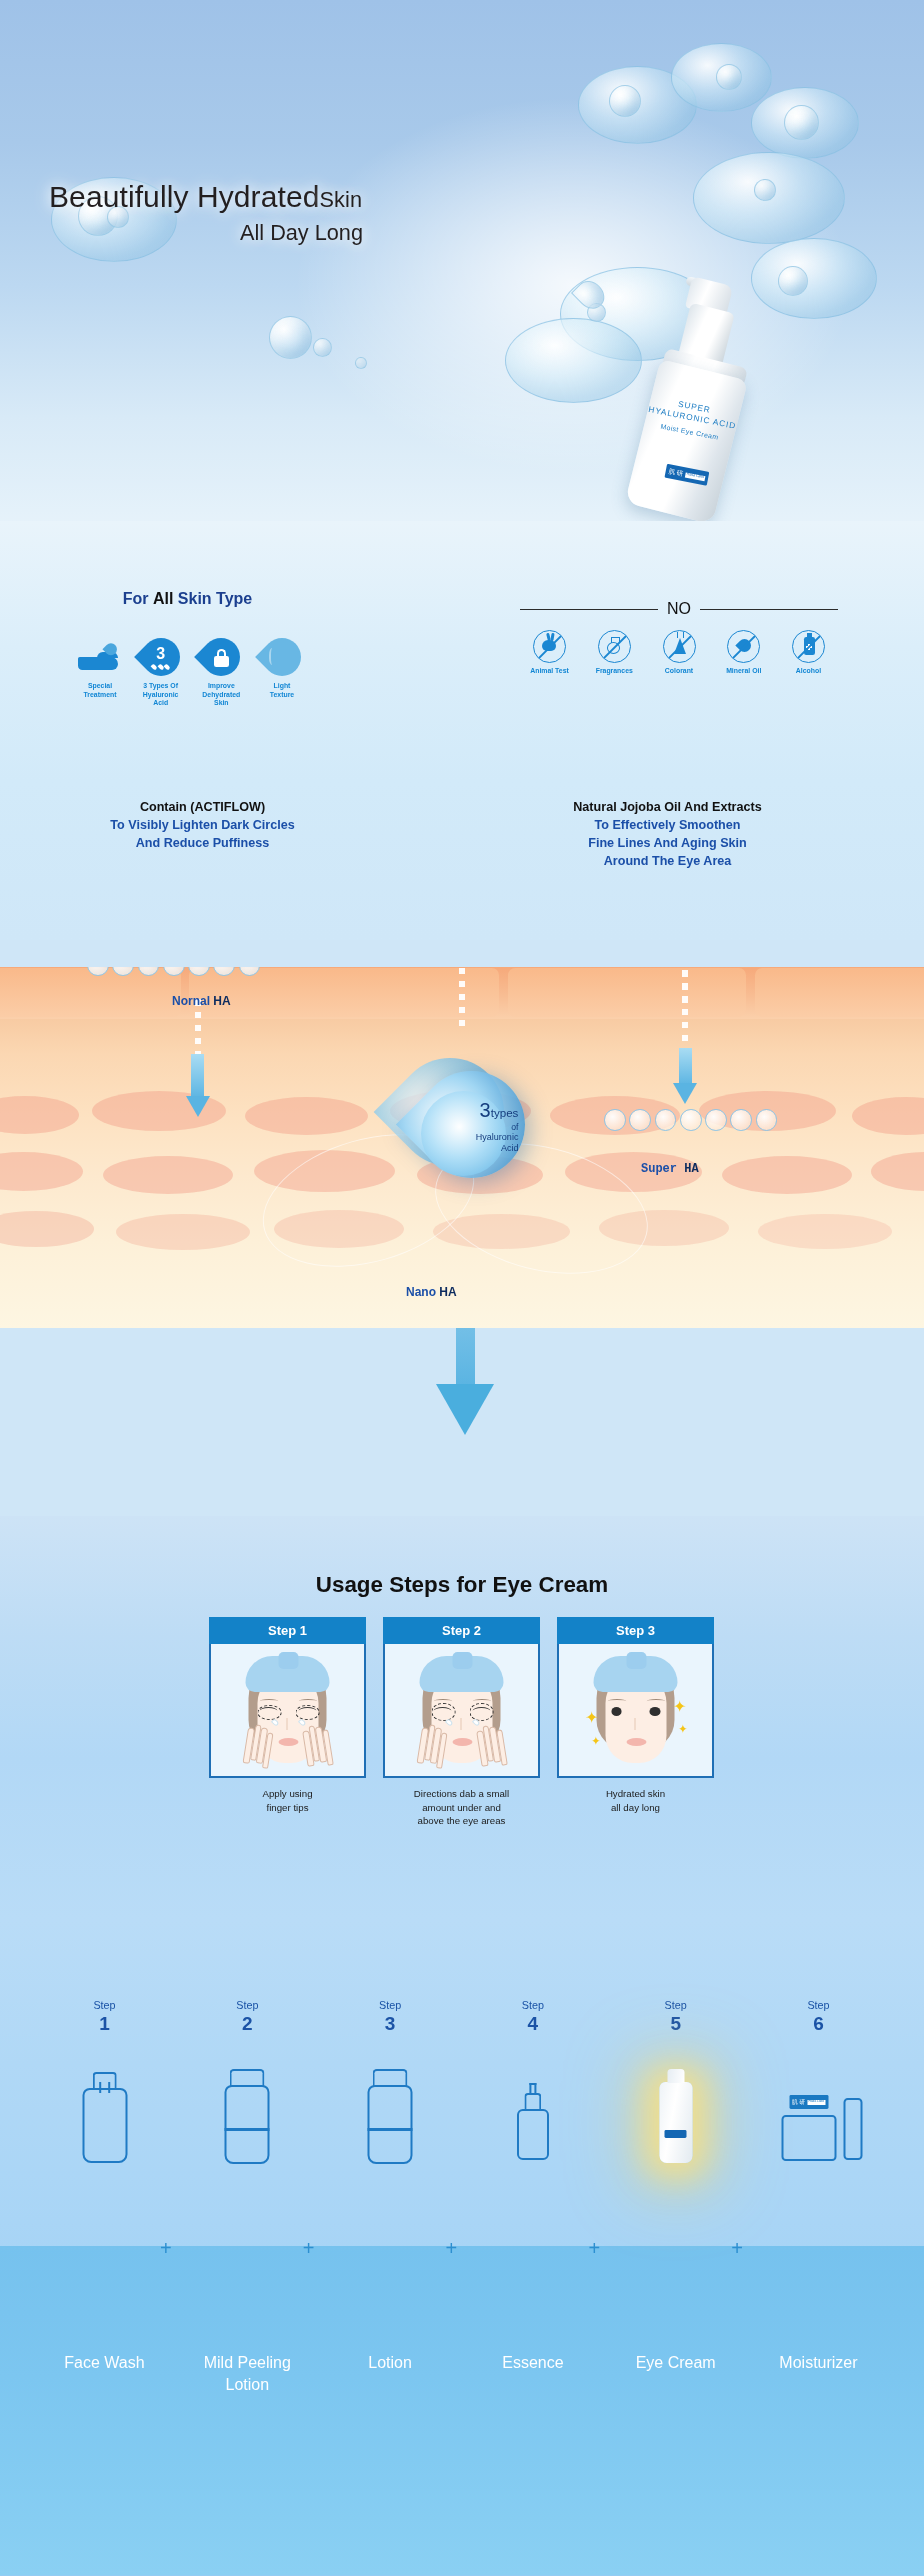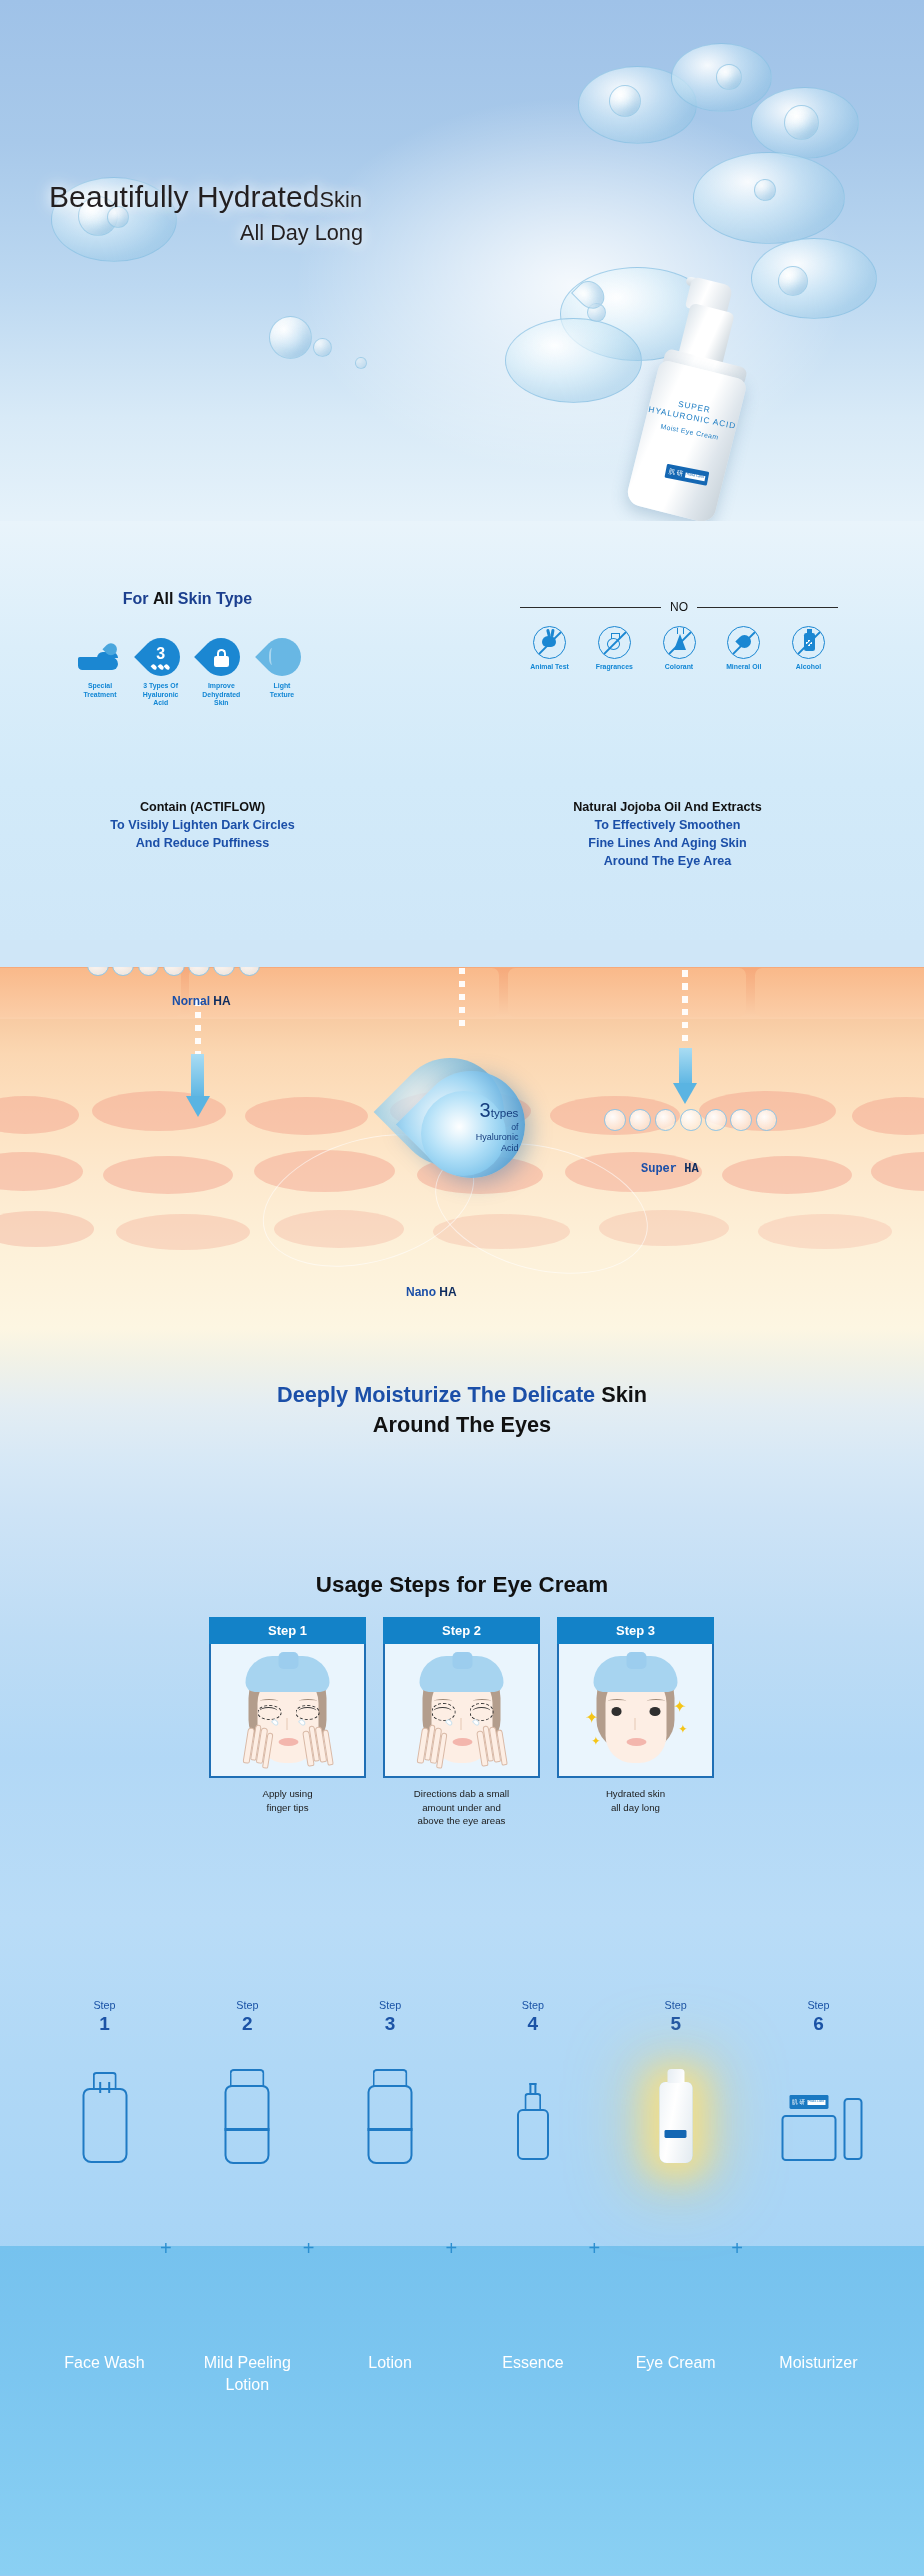--- a/index.html
+++ b/index.html
@@ -107,21 +107,21 @@
   .lt-ic { width:38px; height:48px; margin:0 auto; position:relative; }
   .lt-ic .outer { position:absolute; top:8.7px; width:38px; height:38px; background:#68b7e4;
     border-radius:0 50% 50% 50%; transform:rotate(-45deg); }
   .lt-ic .gl { position:absolute; left:6.5px; top:19px; width:8px; height:17.3px; border-left:2.9px solid #a9d6ef;
     border-radius:40%; }
 
   
   .no-wrap { position:absolute; left:520px; top:79px; width:318px; }
   .no-head { display:flex; align-items:center; gap:8.7px; justify-content:center; }
   .no-head .ln { flex:1; height:0.7px; background:#2b2b2b; }
-  .no-head .tx { font-size:12px; color:#111; }
+  .no-head .tx { font-size:16px; color:#111; }
   .no-row { display:flex; justify-content:space-between; margin-top:11.6px; }
   .no-col { width:59px; text-align:center; }
   .no-col .lbl { margin-top:4.3px; font-size:6.9px; color:#1186d4; font-weight:bold; }
   .ban { width:33px; height:33px; margin:0 auto; position:relative;
     border:1.9px solid #1b87d2; border-radius:50%; overflow:hidden; }
   .ban .slash { position:absolute; left:-2.9px; top:14.4px; width:40px; height:1.9px; background:#1b87d2;
     transform:rotate(-45deg); z-index:4; }
   .bunny { position:absolute; left:8px; top:9.4px; width:14.4px; height:10.8px; background:#1b87d2;
     border-radius:7.2px 7.2px 5.8px 5.8px; }
   .bunny:before,.bunny:after { content:""; position:absolute; width:2.9px; height:8px; background:#1b87d2;
@@ -520,26 +520,20 @@
     <div class="txt">
       <div>
         <span class="t3">3</span><span class="tt">types</span>
       </div>
       <div class="tof">of</div>
       <div class="th">Hyaluronic</div>
       <div class="th">Acid</div>
     </div>
   </div>
 
-  <section class="moist">
-    <h2>
-      <span class="bl">Deeply Moisturize The Delicate </span><span>Skin</span><br>
-      <span>Around The Eyes</span>
-    </h2>
-  </section>
 
   <section class="usage">
     <h2>Usage Steps for Eye Cream</h2>
     <div class="steps">
 
       <div class="step">
         <div class="hd">Step 1</div>
         <div class="pic">
           <div class="face">
             <div class="f-hair"></div>

